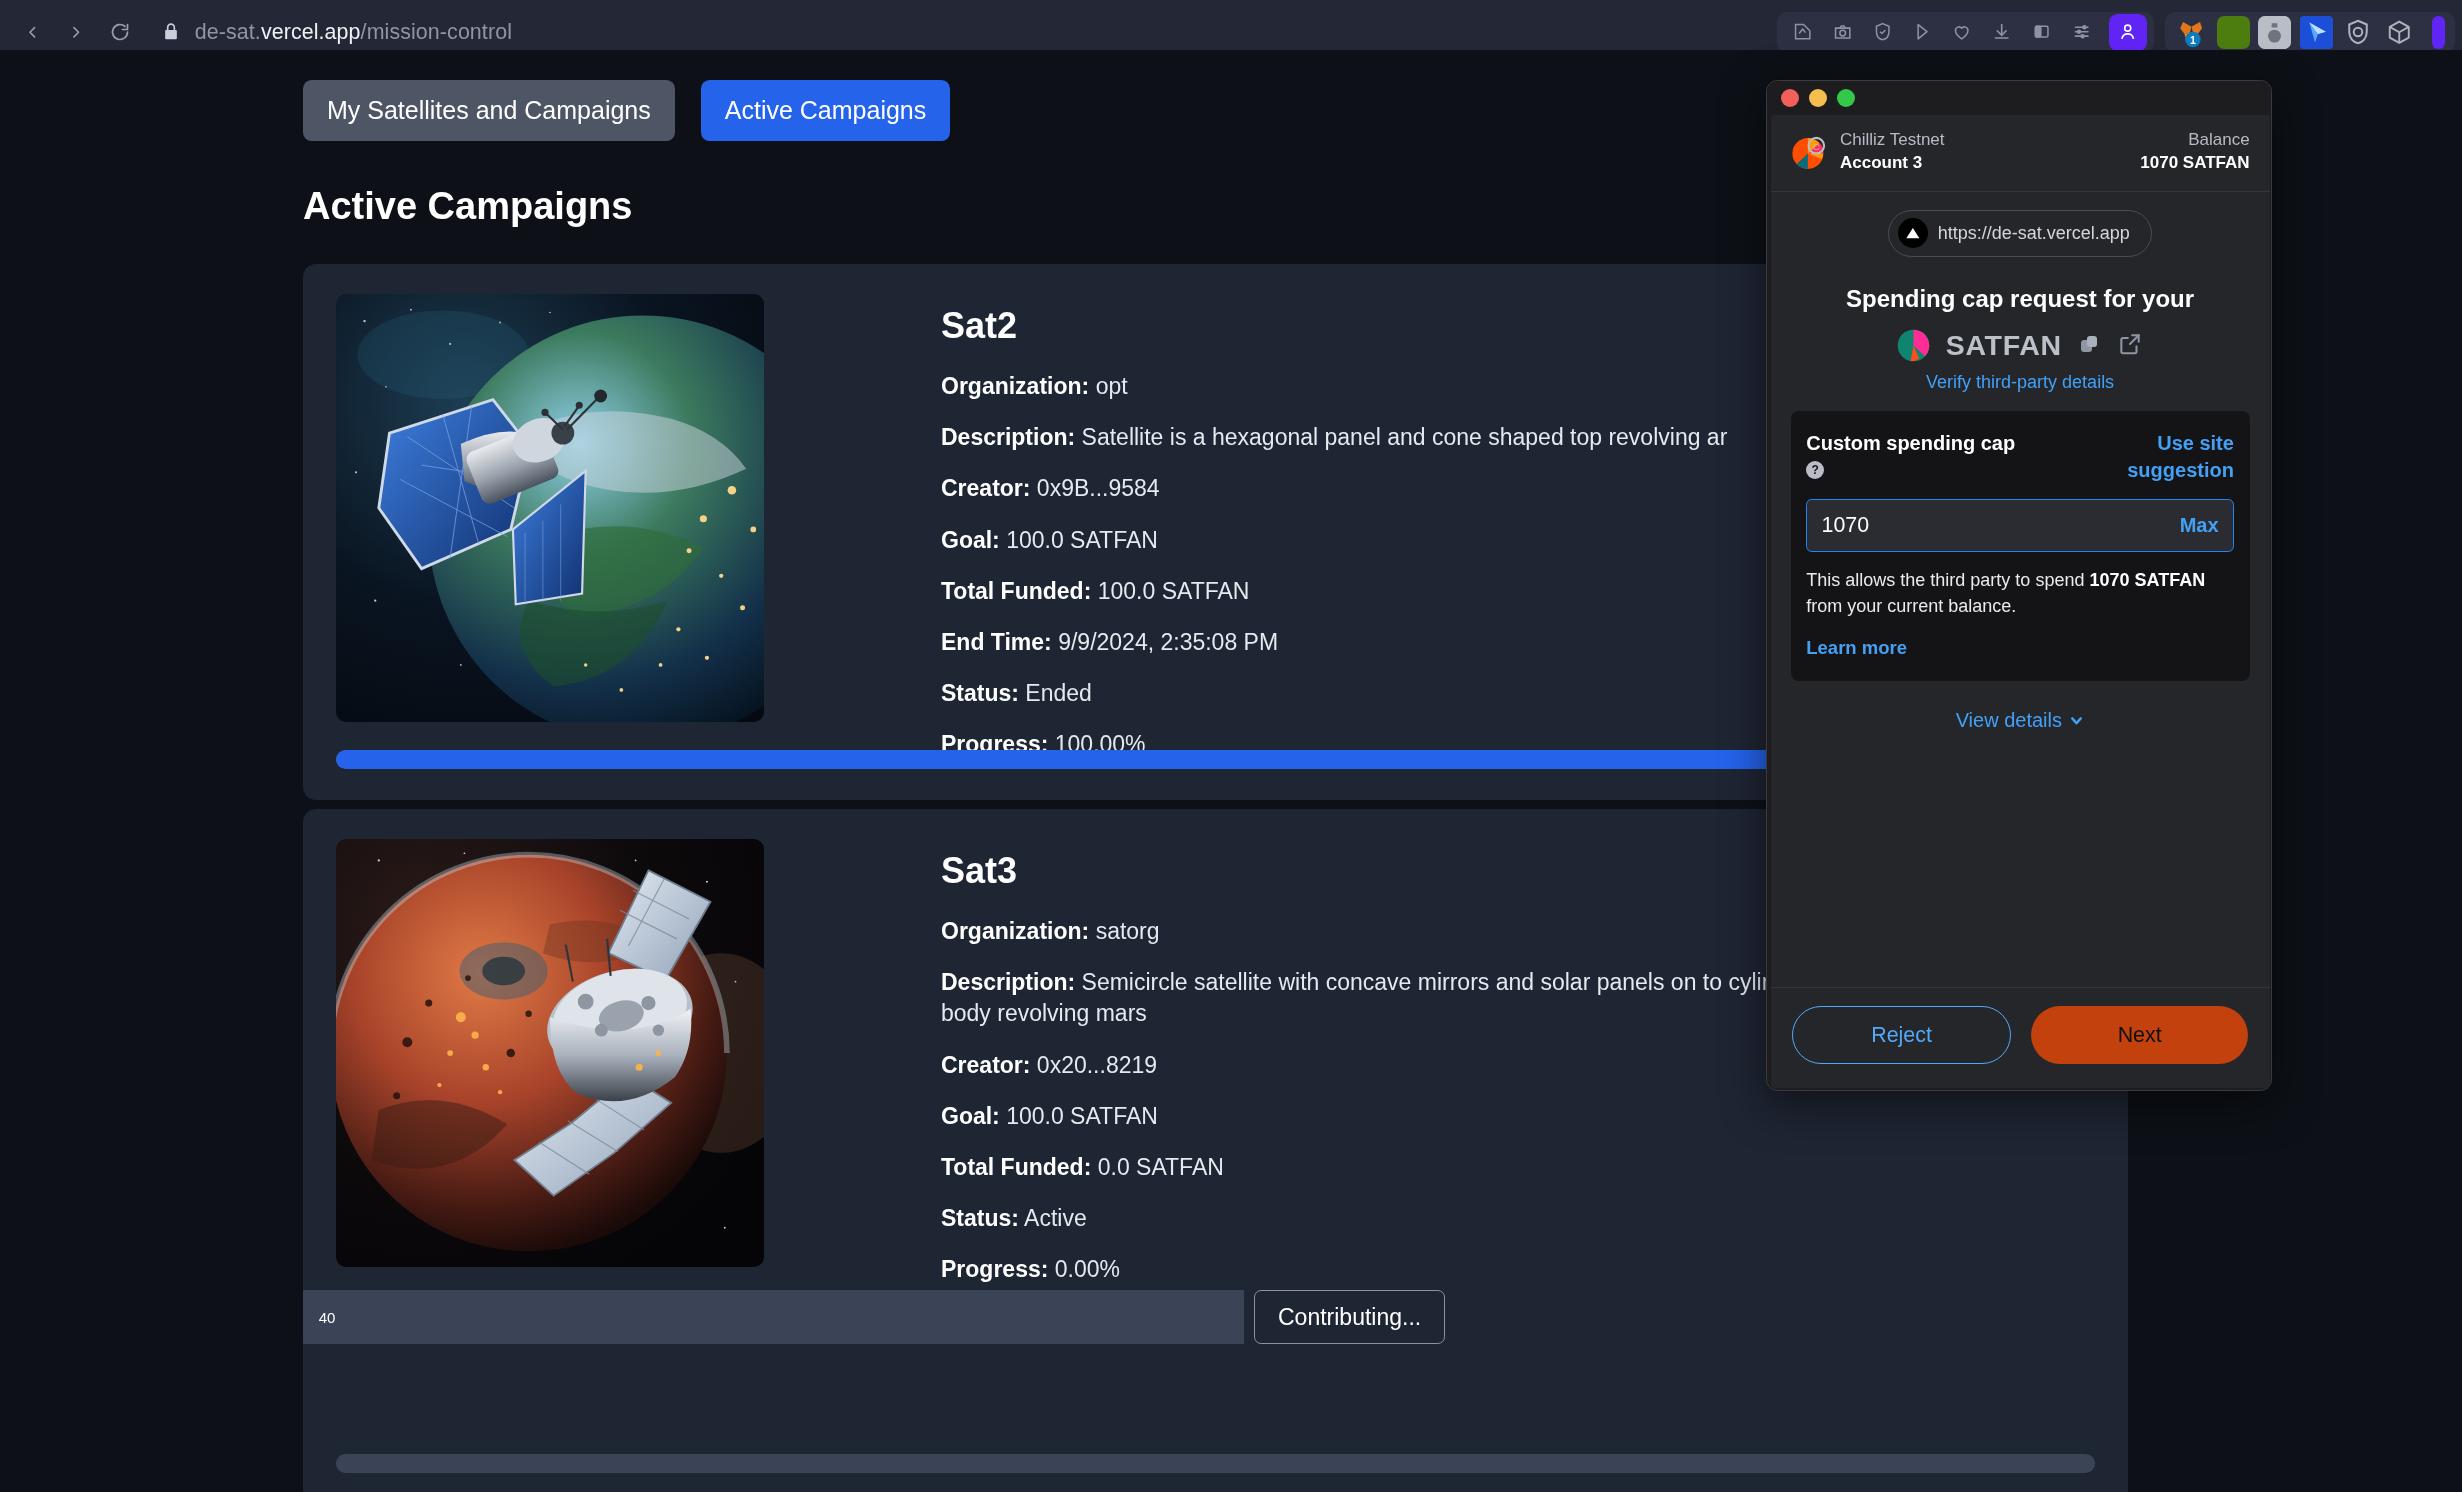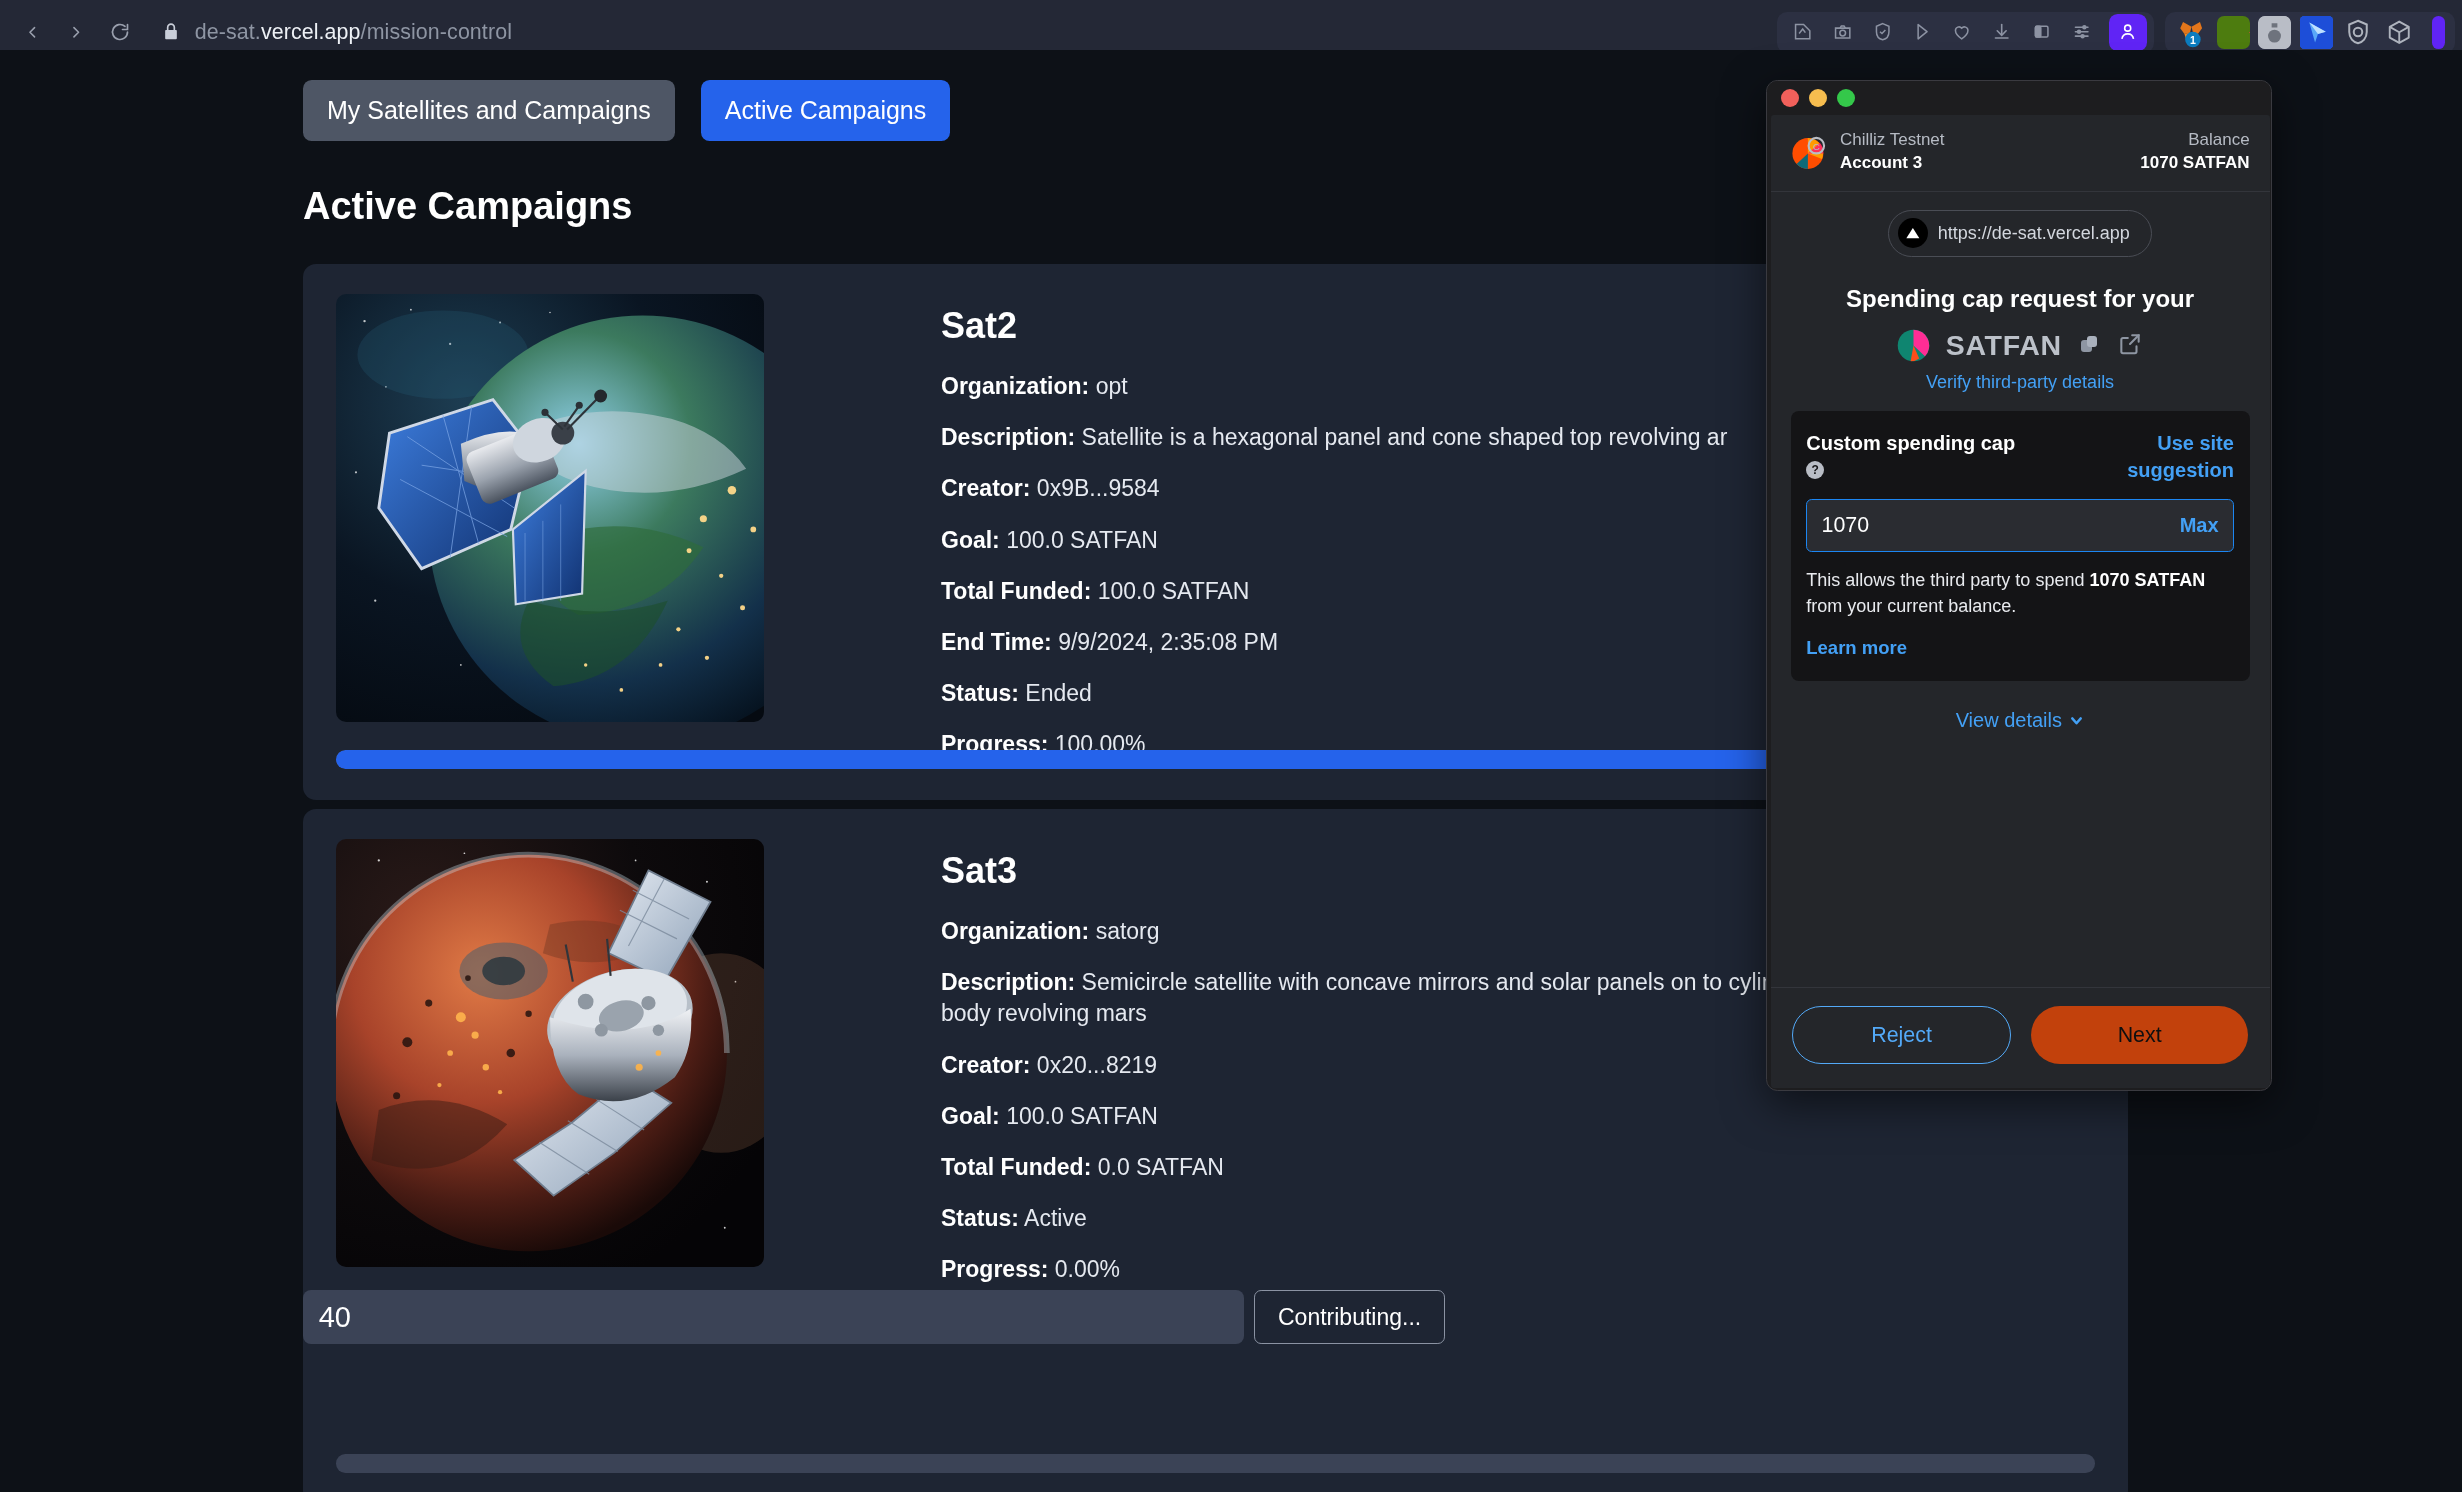--- a/index.html
+++ b/index.html
@@ -110,22 +110,22 @@
     position: absolute; left: 33px; right: 33px;
     height: 18.5px; background: #3b4356; border-radius: 9.3px; overflow: hidden;
   }
   .progress-fill { height: 100%; background: #2563eb; border-radius: 9.3px; }
 
   .contrib-row {
     position: absolute; left: 303px; display: flex; align-items: center; gap: 10px;
   }
   .contrib-input {
     width: 941px; height: 54px; background: #3b4356;
-    border: none; border-radius: 8px; color: #ffffff;
-    font-size: 29px; padding: 0 15.7px; font-family: "Liberation Sans", sans-serif;
+    border: none; border-radius: 1px; color: #ffffff;
+    font-size: 15px; padding: 0 15.7px; font-family: "Liberation Sans", sans-serif;
   }
   .contrib-btn {
     height: 54px; background: #1e2533; color: #ffffff;
     border: 1.4px solid #8b93a3; border-radius: 7.1px;
     font-size: 23px; padding: 0 23px; cursor: pointer;
     font-family: "Liberation Sans", sans-serif;
   }
 
   
   .mm-window {

